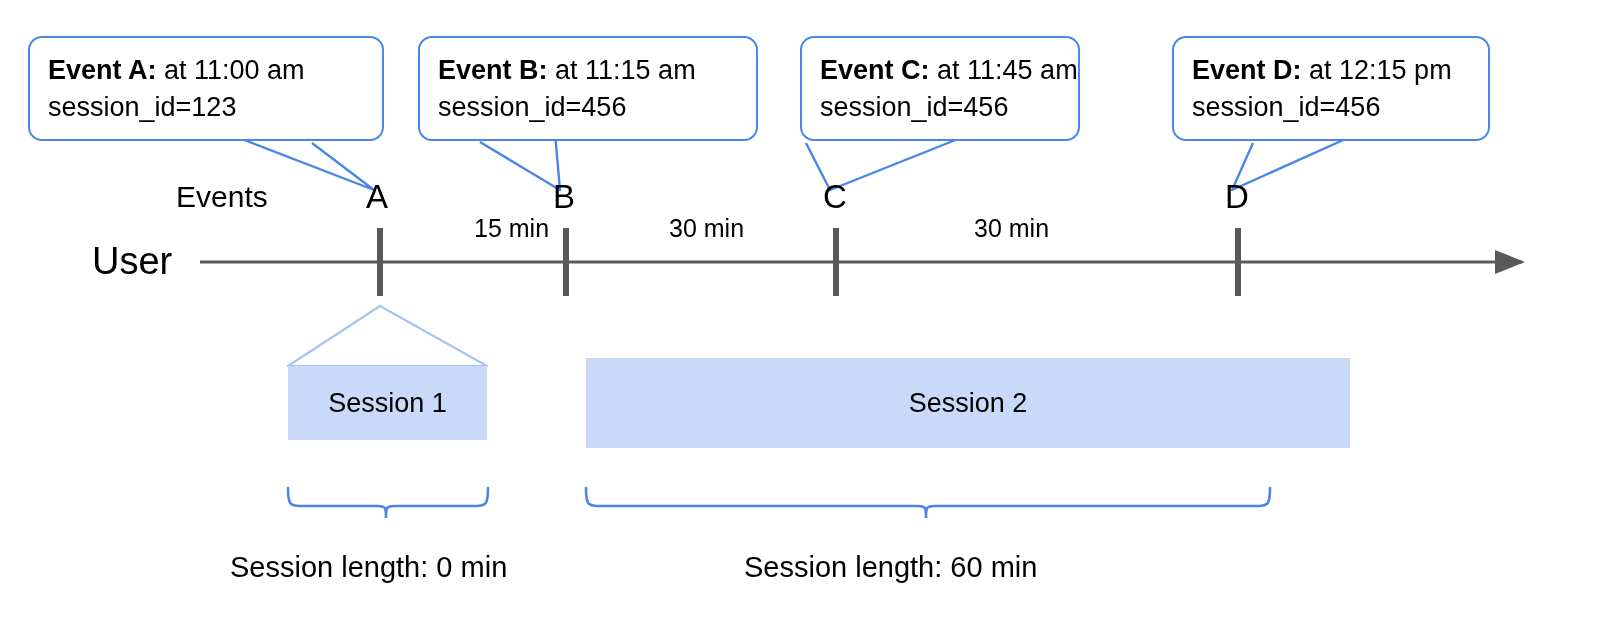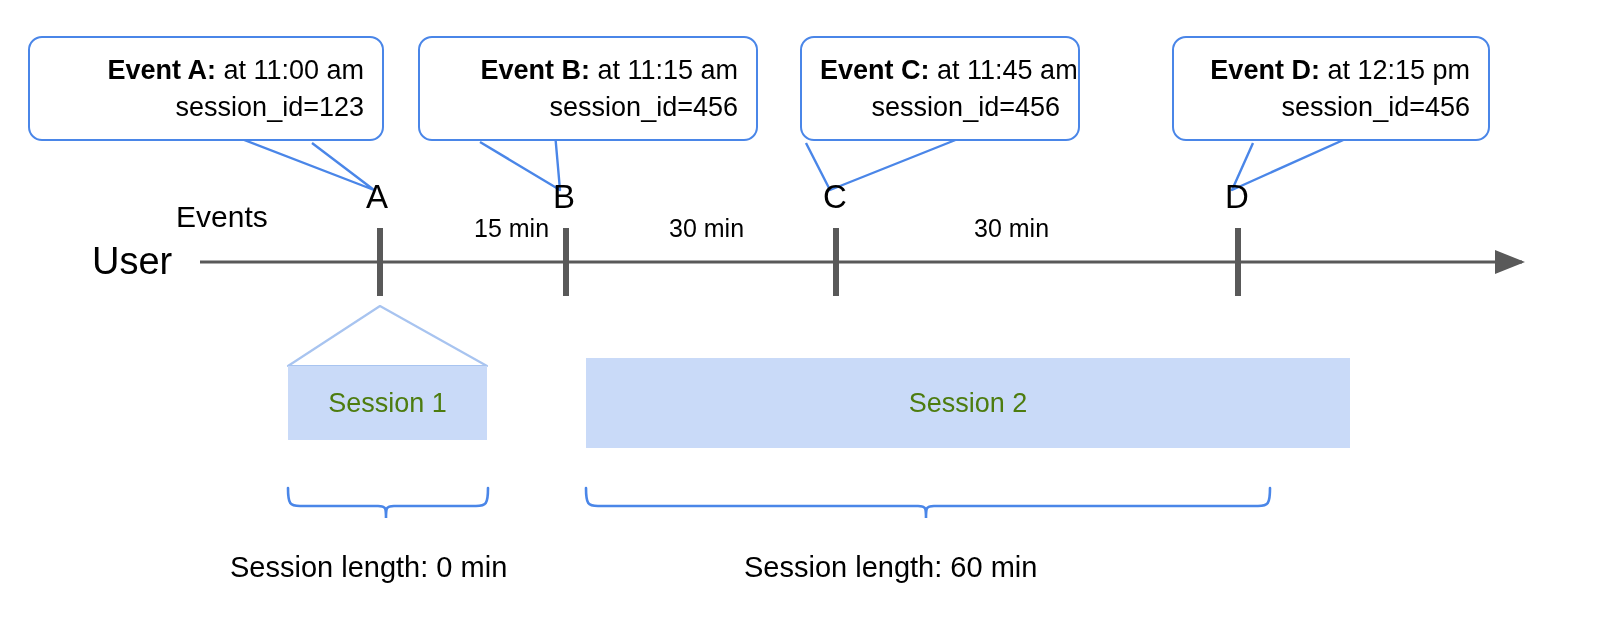--- a/index.html
+++ b/index.html
@@ -7,21 +7,20 @@
     padding: 0;
     background: #ffffff;
   }
   #canvas {
     position: relative;
     width: 1614px;
     height: 642px;
     background: #ffffff;
     font-family: "Liberation Sans", sans-serif;
     overflow: hidden;
-    text-align: right;
   }
   svg.layer {
     position: absolute;
     left: 0;
     top: 0;
     width: 1614px;
     height: 642px;
   }
   
   .callout {
@@ -40,31 +39,31 @@
   .callout .ln { display: block; }
   .callout .ttl { font-weight: bold; }
   
   .session-box {
     position: absolute;
     background: #c9daf8;
     display: flex;
     align-items: center;
     justify-content: center;
     font-size: 27px;
-    color: #4d7c0f;
+    color: #000000;
     z-index: 2;
   }
   
   .lbl {
     position: absolute;
     color: #000000;
     white-space: nowrap;
     z-index: 3;
   }
-  .lbl-events { font-size: 30px; margin-top: 20px; }
+  .lbl-events { font-size: 30px; }
   .lbl-user   { font-size: 38px; }
   .lbl-tick   { font-size: 33px; }
   .lbl-gap    { font-size: 25px; }
   .lbl-len    { font-size: 29px; }
 </style>
 </head>
 <body>
 
 <div id="canvas">
 

